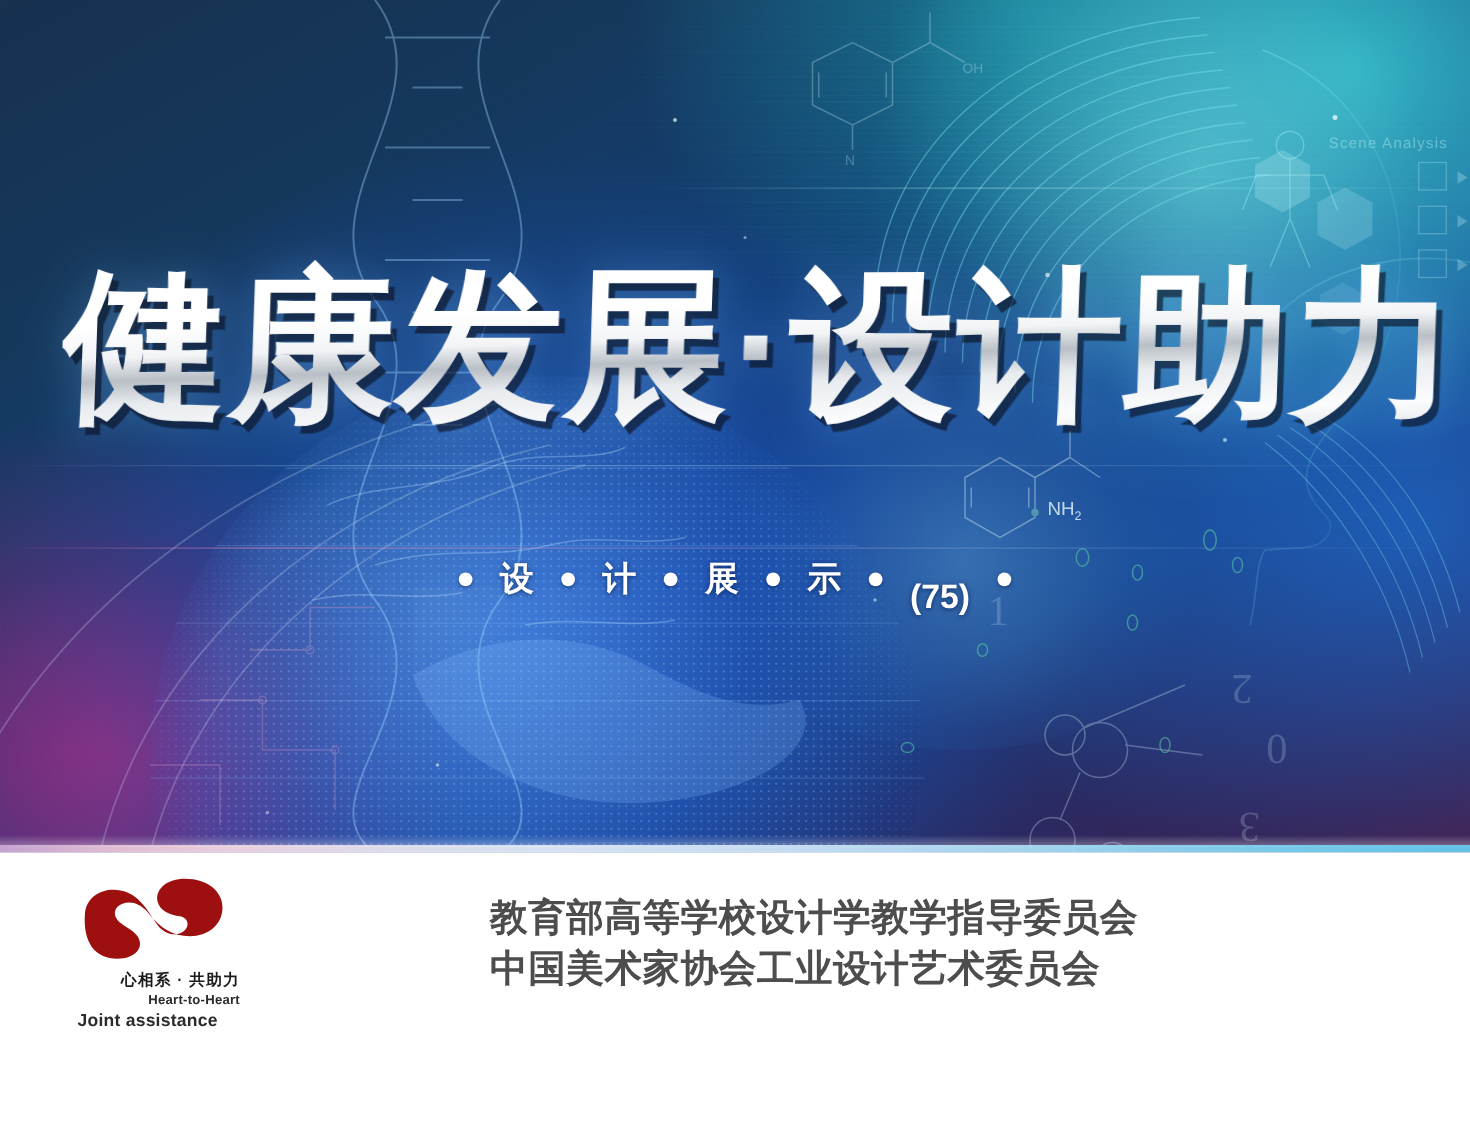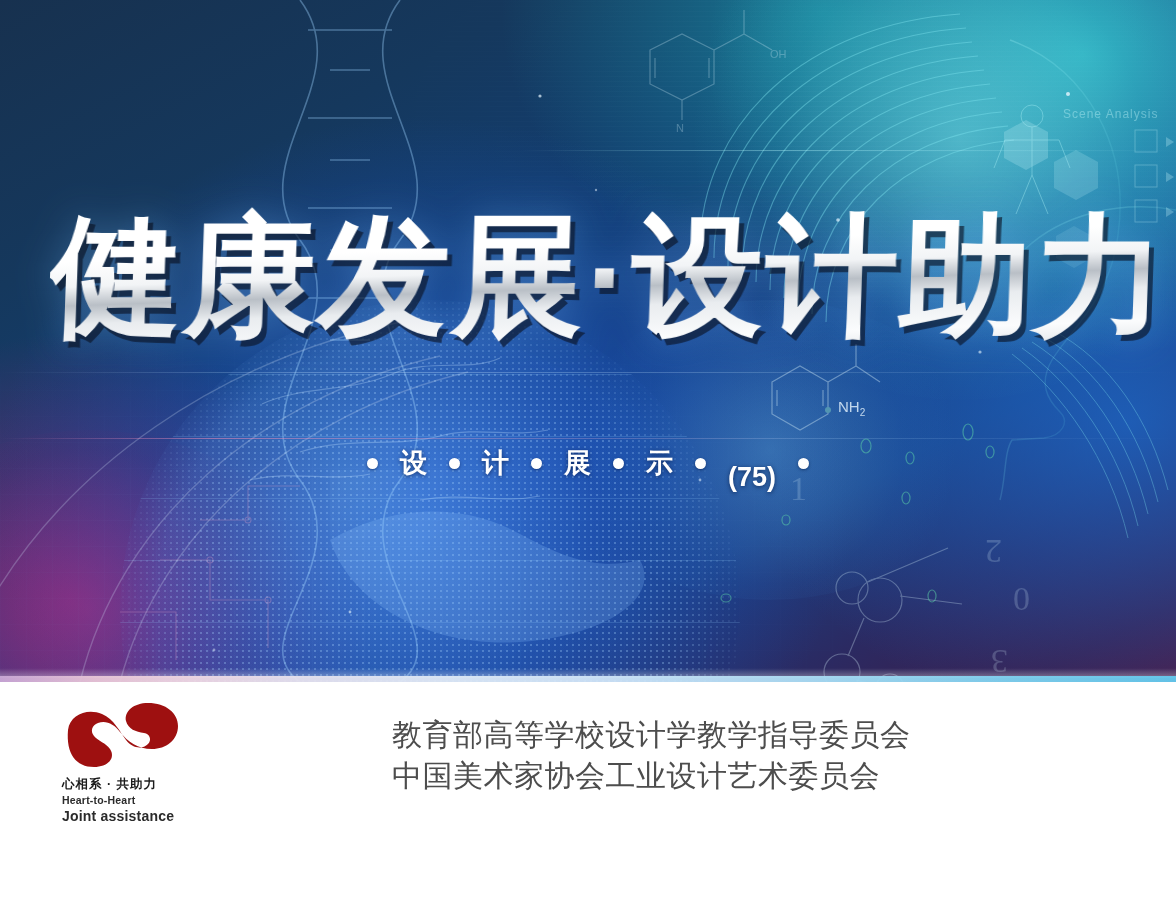--- a/index.html
+++ b/index.html
@@ -89,29 +89,29 @@
     background:linear-gradient(90deg,#c9a8d6 0%,#e7c5d6 8%,#efd7e2 16%,#e6e2ee 26%,#dfe9f5 38%,#cfe4f7 52%,#a8dcf4 70%,#7ed1f0 86%,#64caee 100%);
     opacity:.95;}
   .edge-soft{position:absolute;left:0;top:668px;width:1176px;height:10px;
     background:linear-gradient(180deg,rgba(255,255,255,0) 0%,rgba(255,255,255,.35) 100%);}
 
   
   .footer{position:absolute;left:0;top:682px;width:1176px;height:222px;background:#ffffff;}
 
   .logo{position:absolute;left:62px;top:20px;width:160px;height:150px;}
   .logo-mark{position:absolute;left:0;top:0;width:120px;height:66px;}
-  .logo-cn{position:absolute;left:0;top:74px;width:130px;text-align:left;
+  .logo-cn{position:absolute;left:0;top:74px;width:130px;text-align:right;
     font-size:12.5px;font-weight:700;color:#1b1b1b;letter-spacing:1px;}
-  .logo-en1{position:absolute;left:0;top:92px;width:130px;text-align:left;
+  .logo-en1{position:absolute;left:0;top:92px;width:130px;text-align:right;
     font-size:10.5px;font-weight:700;color:#2b2b2b;letter-spacing:.2px;}
   .logo-en2{position:absolute;left:0;top:106px;width:130px;
     font-size:14px;font-weight:700;color:#2b2b2b;letter-spacing:.2px;}
 
   .orgs{position:absolute;left:392px;top:32px;width:740px;}
-  .org-line{font-size:30px;font-weight:400;color:#4d4d4d;line-height:41px;
+  .org-line{font-size:30px;font-weight:700;color:#4d4d4d;line-height:41px;
     letter-spacing:.5px;white-space:nowrap;font-family:"Liberation Sans","DejaVu Sans",sans-serif;}
 </style>
 </head>
 <body>
 
 <div class="poster">
 
   <div class="banner">
 
     <div class="glow g1"></div>

